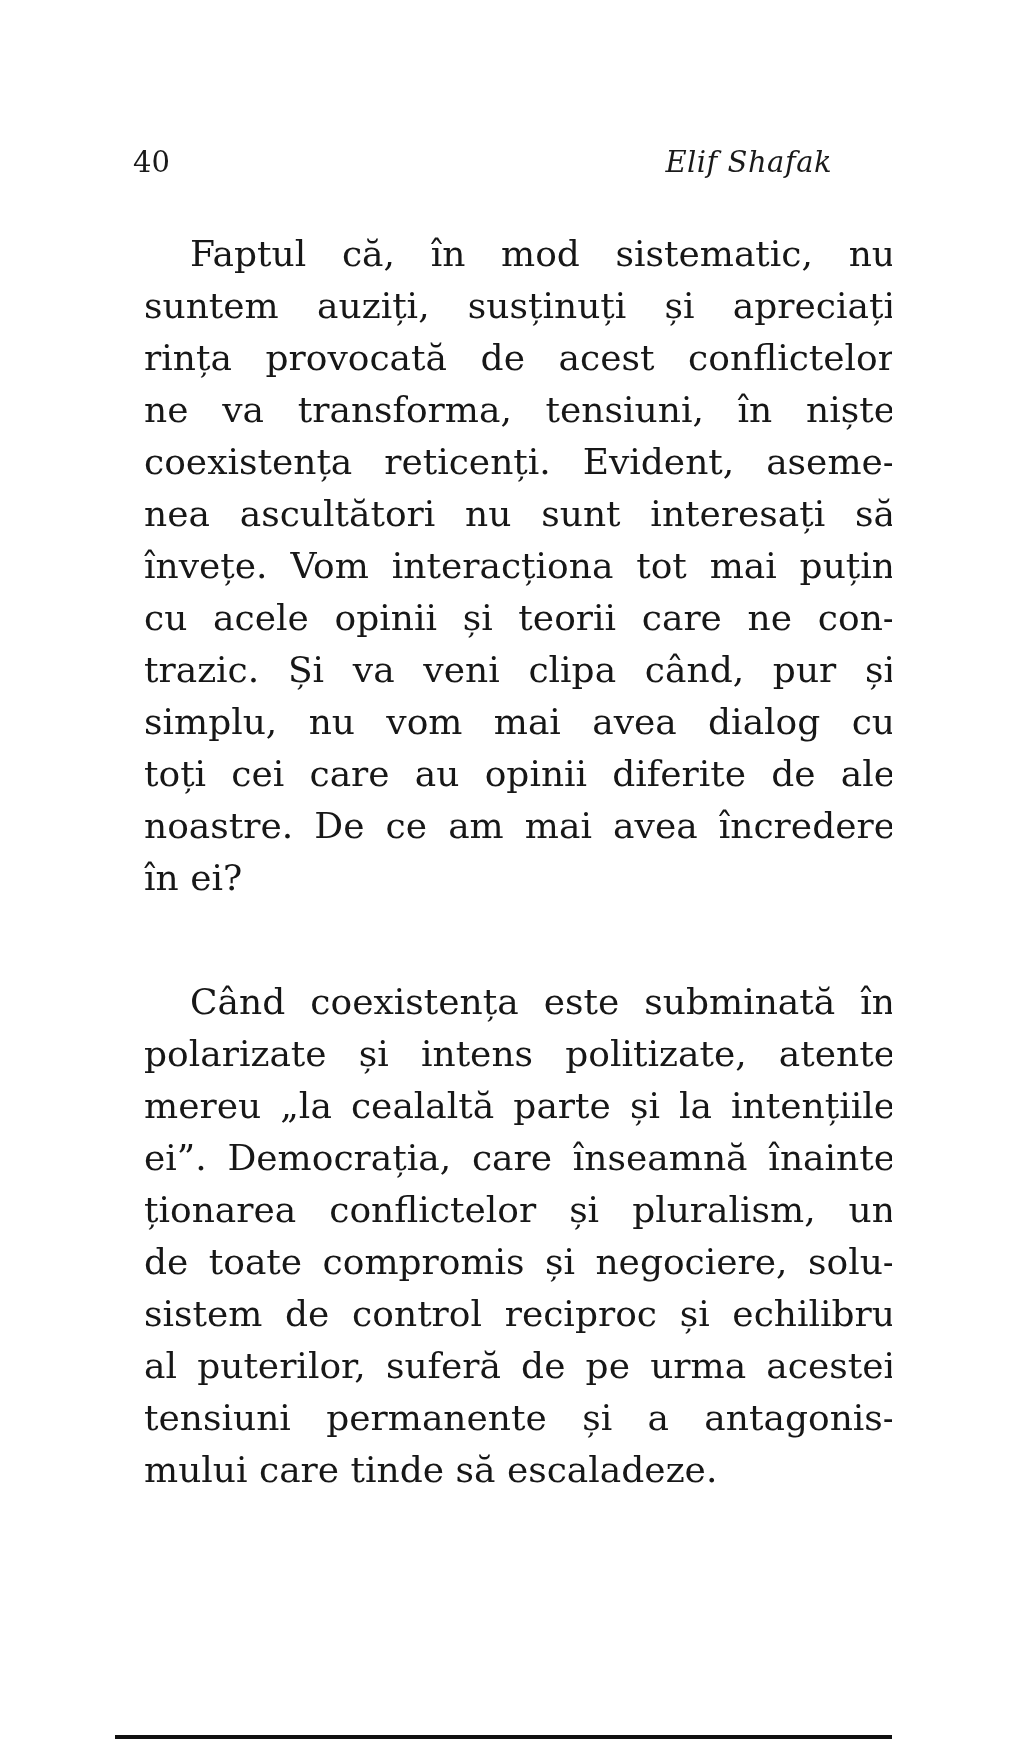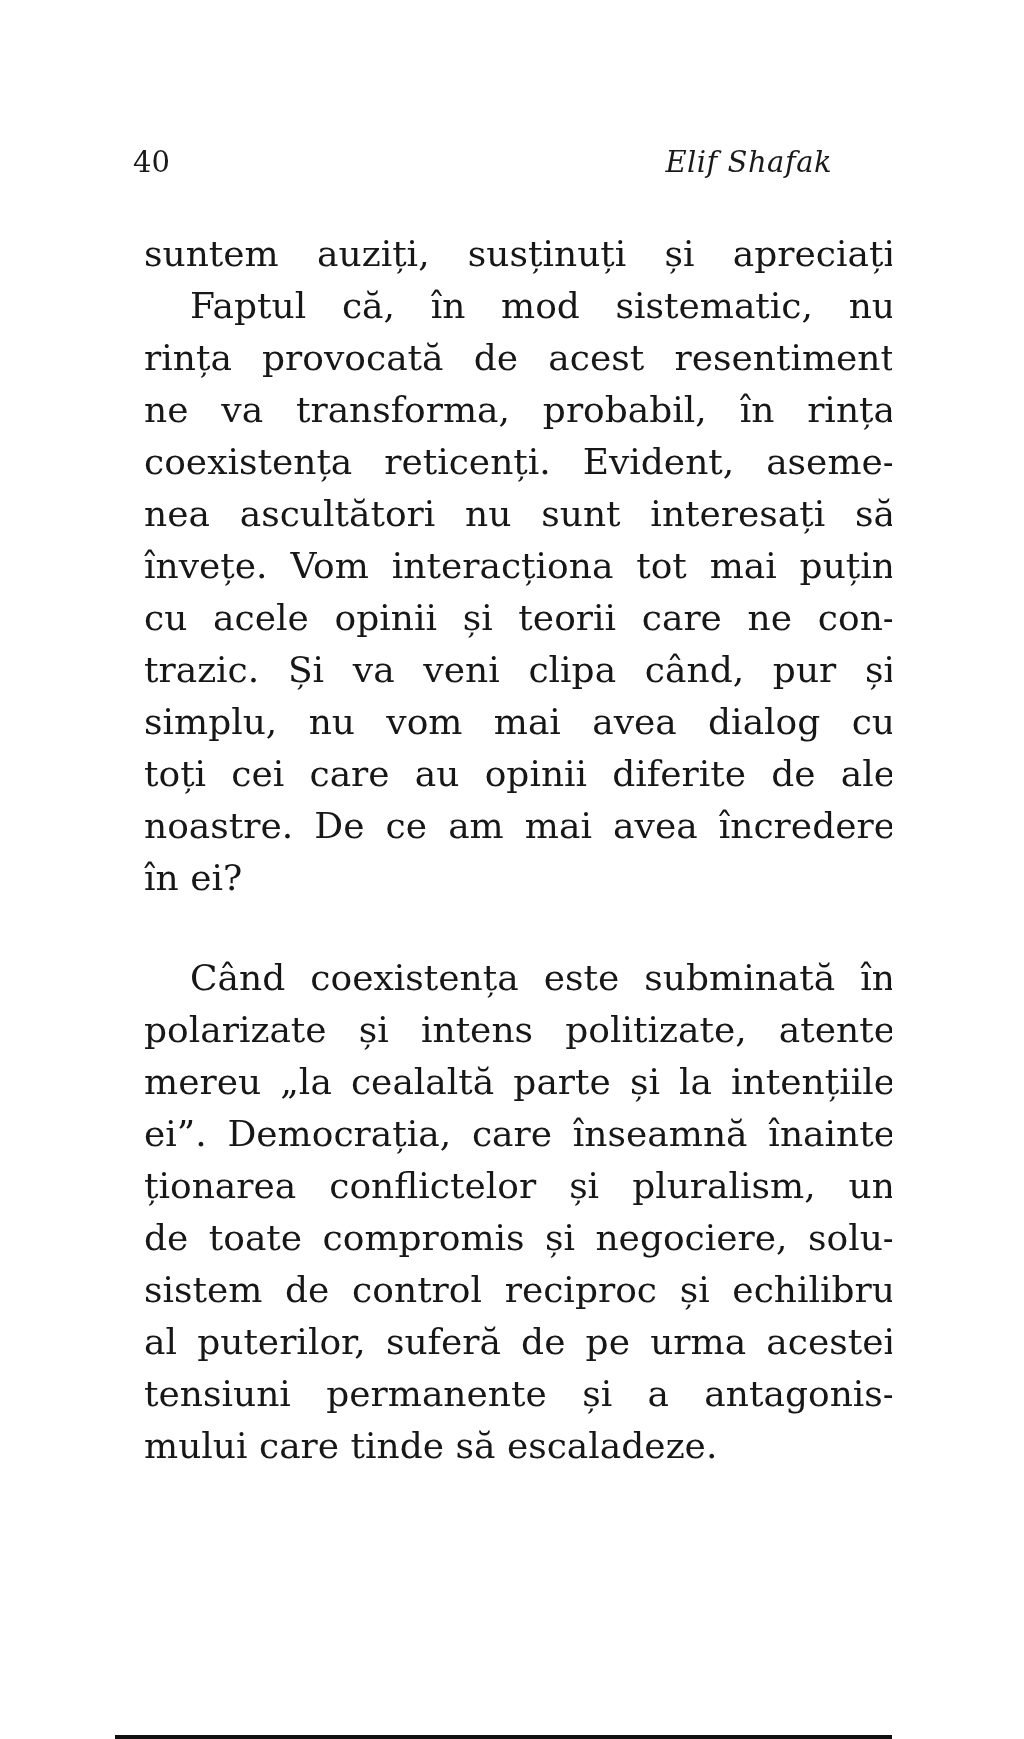--- a/index.html
+++ b/index.html
@@ -34,21 +34,21 @@
     letter-spacing: 0.5px;
     margin-top: 8px;
   }
   .text-block {
     position: absolute;
     top: 228px;
     left: 144px;
     width: 751px;
   }
   .paragraph + .paragraph {
-    margin-top: 48px;
+    margin-top: 72px;
   }
   .line {
     font-size: 36px;
     line-height: 52px;
     text-align: justify;
     text-align-last: justify;
     white-space: normal;
     color: #171717;
   }
   .line.first {
@@ -71,24 +71,24 @@
 
 <div class="page">
 
   <header class="running-head">
     <span class="pagenum">40</span>
     <span class="author">Elif Shafak</span>
   </header>
 
   <main class="text-block">
     <div class="paragraph">
+        <div class="line first">Faptul că, în mod sistematic, nu</div>
         <div class="line">suntem auziți, susținuți și apreciați</div>
-        <div class="line first">Faptul că, în mod sistematic, nu</div>
-        <div class="line">rința provocată de acest resentiment</div>
-        <div class="line">ne va transforma, probabil, în rința</div>
+        <div class="line">rința provocată de acest conflictelor</div>
+        <div class="line">ne va transforma, tensiuni, în niște</div>
         <div class="line">coexistența reticenți. Evident, aseme-</div>
         <div class="line">nea ascultători nu sunt interesați să</div>
         <div class="line">învețe. Vom interacționa tot mai puțin</div>
         <div class="line">cu acele opinii și teorii care ne con-</div>
         <div class="line">trazic. Și va veni clipa când, pur și</div>
         <div class="line">simplu, nu vom mai avea dialog cu</div>
         <div class="line">toți cei care au opinii diferite de ale</div>
         <div class="line">noastre. De ce am mai avea încredere</div>
         <div class="line last">în ei?</div>
       </div>

